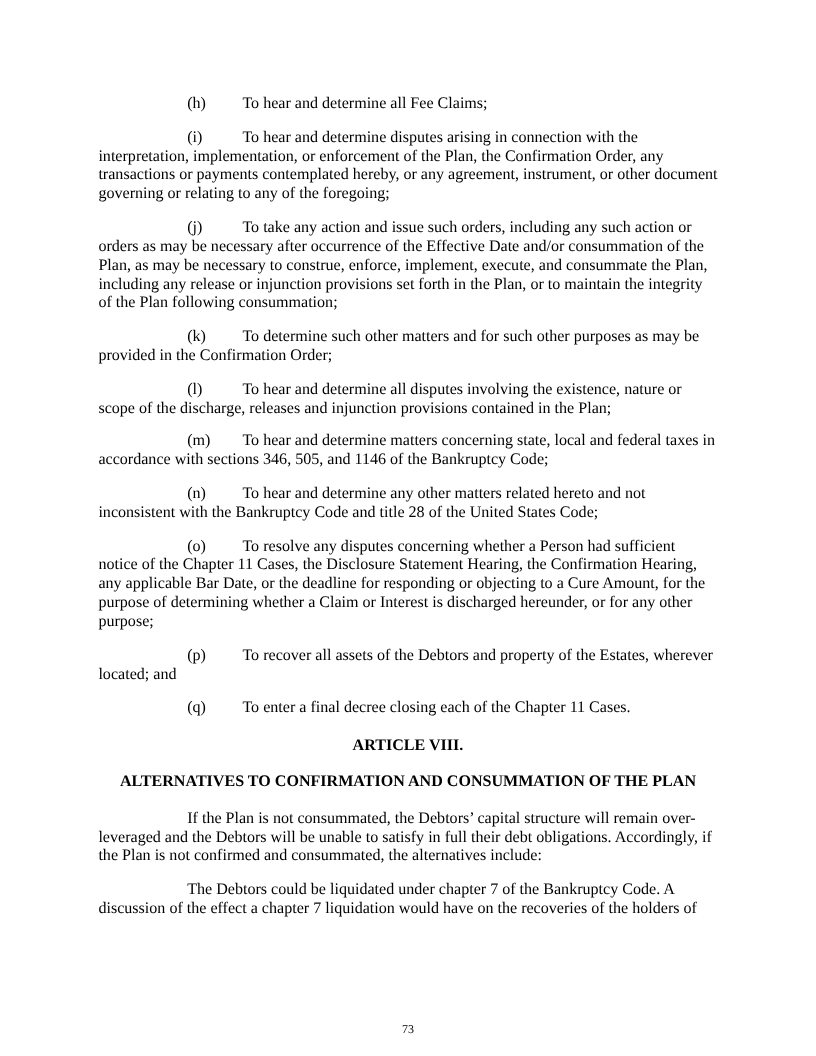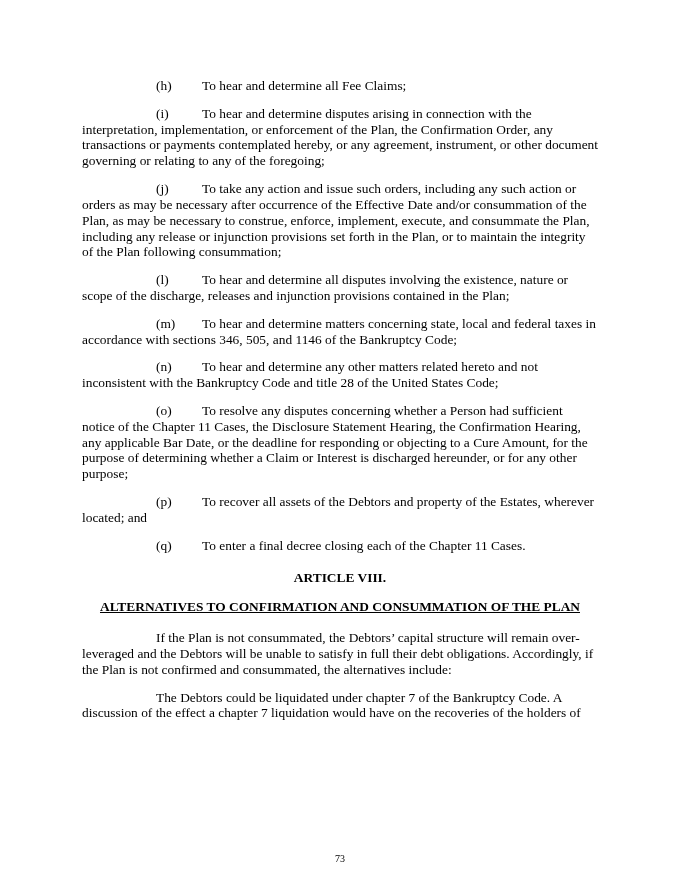--- a/index.html
+++ b/index.html
@@ -34,21 +34,21 @@
     font-weight: bold;
     text-indent: 0;
     margin: 16px 0 14px 0;
   }
   .main-heading {
     text-align: center;
     font-weight: bold;
     text-indent: 0;
     margin: 0 0 15px 0;
   }
-  .main-heading .underline { text-decoration: underline; }
+  .main-heading .underline { }
   .section-heading {
     font-weight: bold;
     text-indent: 2px;
     margin: 14px 0 13px 0;
   }
   .section-num {
     display: inline-block;
     width: 38px;
     text-indent: 0;
   }
@@ -67,20 +67,21 @@
 
 <div class="page">
   <div class="content">
 
     <p class="list-para"><span class="plabel">(h)</span><span>To hear and determine all Fee Claims;</span></p>
 
     <p class="list-para"><span class="plabel">(i)</span><span>To hear and determine disputes arising in connection with the interpretation, implementation, or enforcement of the Plan, the Confirmation Order, any transactions or payments contemplated hereby, or any agreement, instrument, or other document governing or relating to any of the foregoing;</span></p>
 
     <p class="list-para"><span class="plabel">(j)</span><span>To take any action and issue such orders, including any such action or orders as may be necessary after occurrence of the Effective Date and/or consummation of the Plan, as may be necessary to construe, enforce, implement, execute, and consummate the Plan, including any release or injunction provisions set forth in the Plan, or to maintain the integrity of the Plan following consummation;</span></p>
 
+    <p class="list-para"><span class="plabel">(k)</span><span>To determine such other matters and for such other purposes as may be provided in the Confirmation Order;</span></p>
 
     <p class="list-para"><span class="plabel">(l)</span><span>To hear and determine all disputes involving the existence, nature or scope of the discharge, releases and injunction provisions contained in the Plan;</span></p>
 
     <p class="list-para"><span class="plabel">(m)</span><span>To hear and determine matters concerning state, local and federal taxes in accordance with sections 346, 505, and 1146 of the Bankruptcy Code;</span></p>
 
     <p class="list-para"><span class="plabel">(n)</span><span>To hear and determine any other matters related hereto and not inconsistent with the Bankruptcy Code and title 28 of the United States Code;</span></p>
 
     <p class="list-para"><span class="plabel">(o)</span><span>To resolve any disputes concerning whether a Person had sufficient notice of the Chapter 11 Cases, the Disclosure Statement Hearing, the Confirmation Hearing, any applicable Bar Date, or the deadline for responding or objecting to a Cure Amount, for the purpose of determining whether a Claim or Interest is discharged hereunder, or for any other purpose;</span></p>
 
     <p class="list-para"><span class="plabel">(p)</span><span>To recover all assets of the Debtors and property of the Estates, wherever located; and</span></p>

